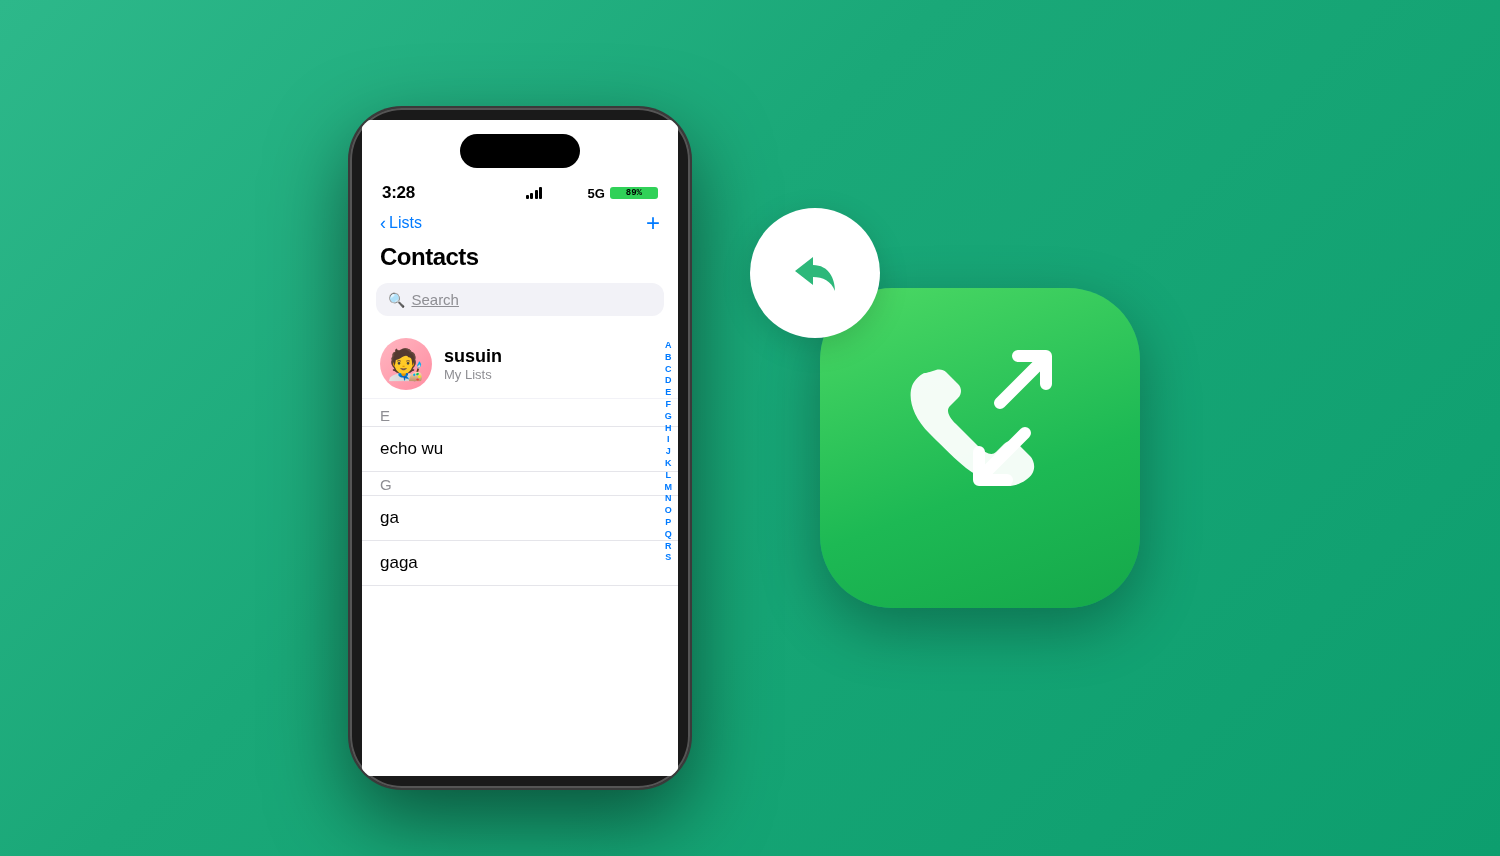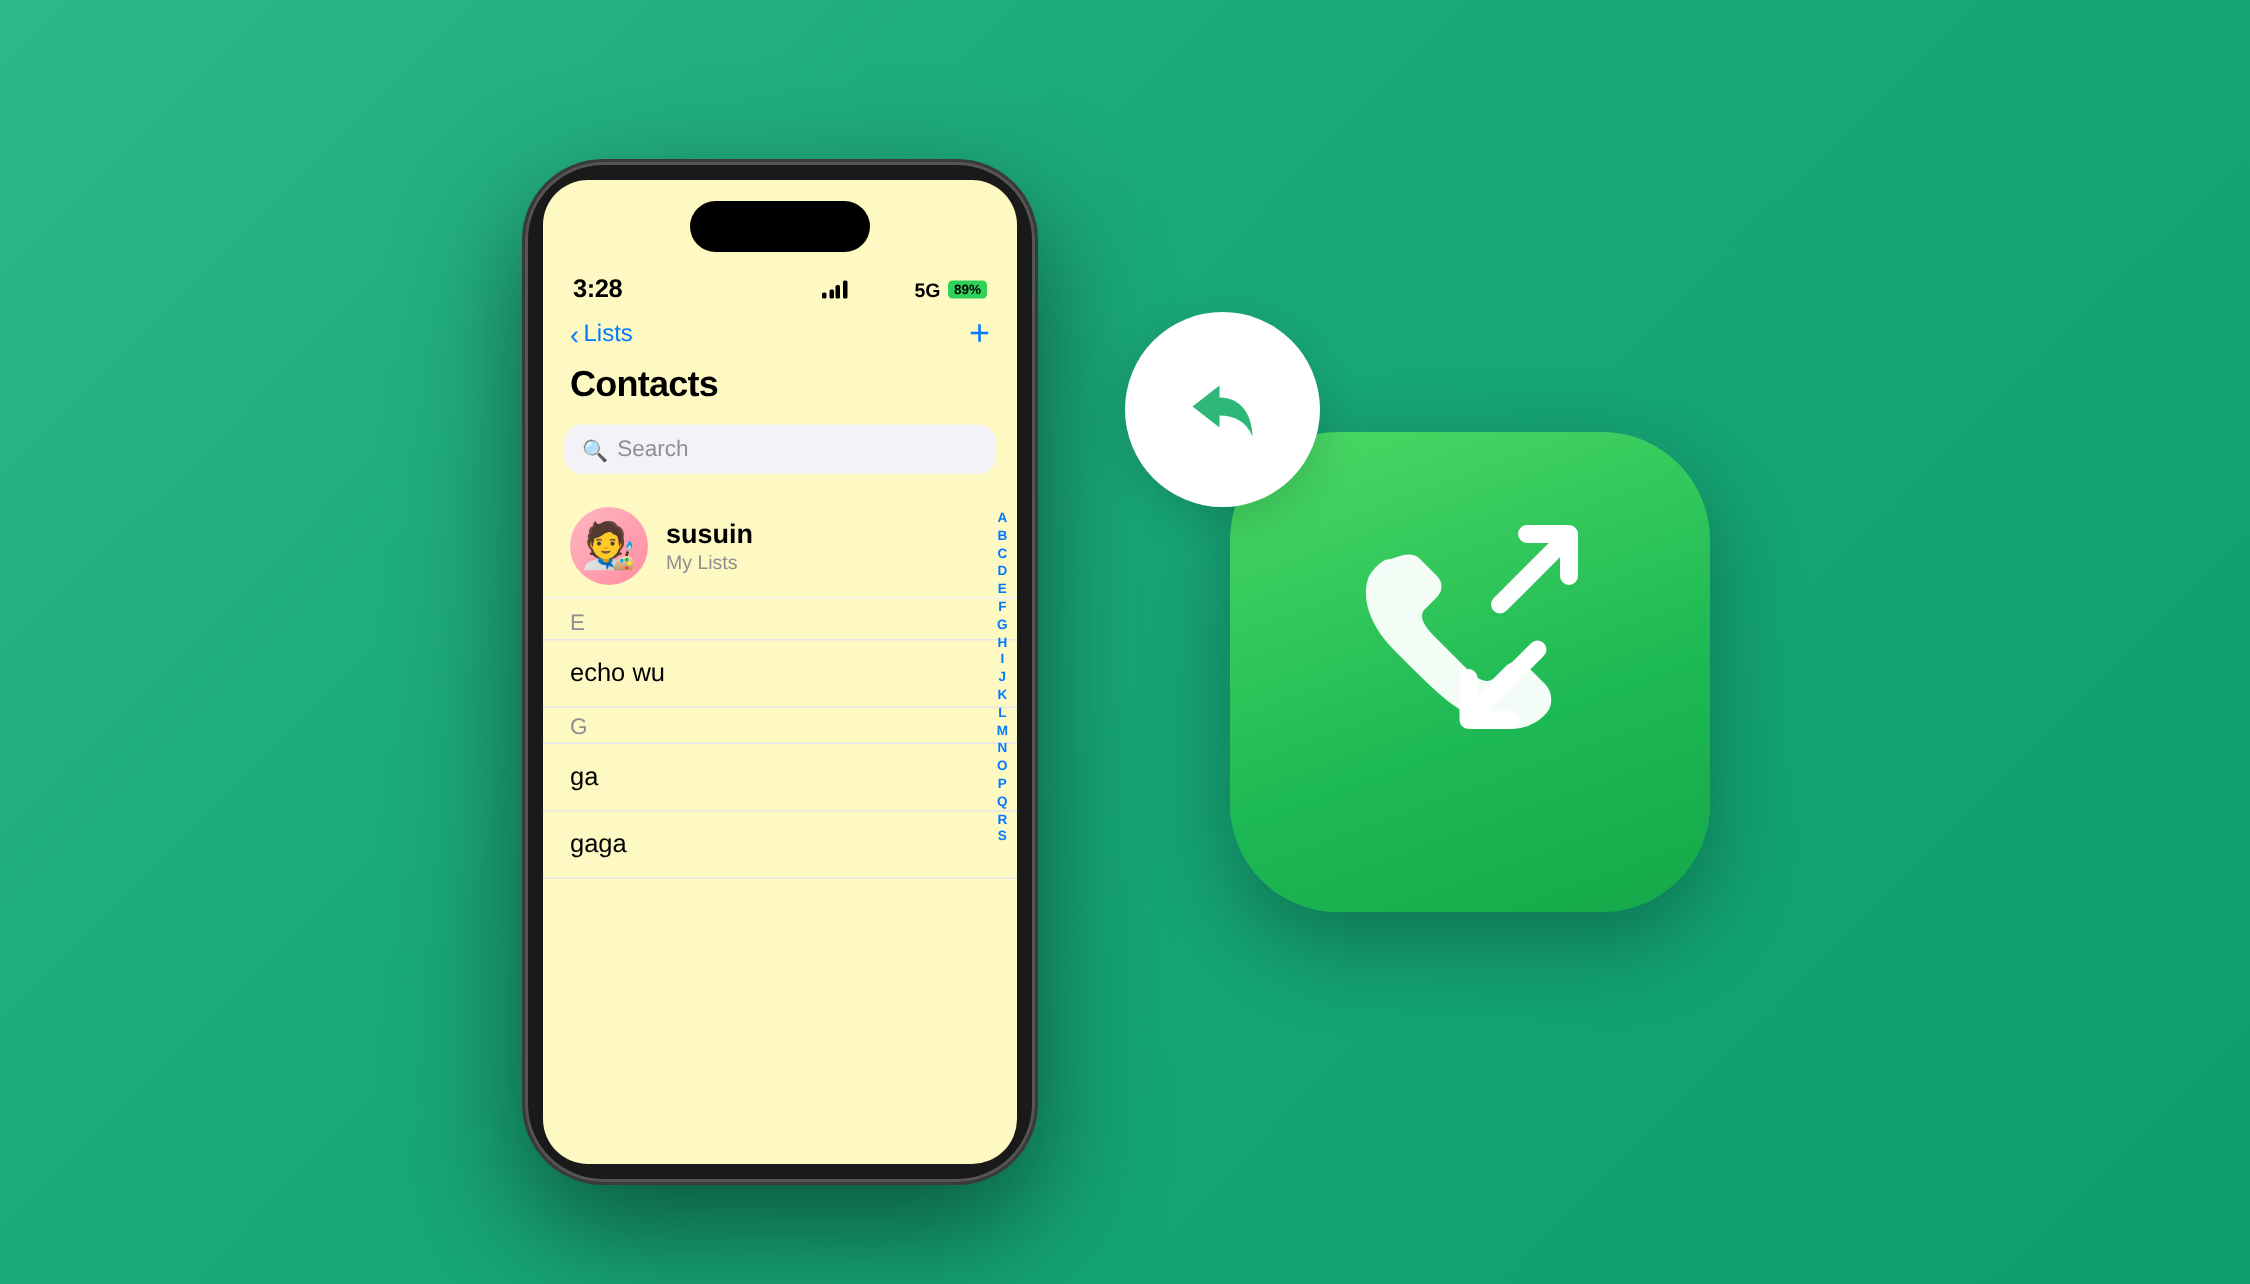--- a/index.html
+++ b/index.html
@@ -44,22 +44,22 @@
         inset 0 0 0 2px #555;
       overflow: hidden;
     }
 
     .phone-screen {
       position: absolute;
       top: 12px;
       left: 12px;
       right: 12px;
       bottom: 12px;
-      background: #fef9c3;
-      border-radius: 30px;
+      background: #ffffff;
+      border-radius: 8px;
       overflow: hidden;
     }
 
     
     .dynamic-island {
       position: absolute;
       top: 14px;
       left: 50%;
       transform: translateX(-50%);
       width: 120px;
@@ -114,22 +114,23 @@
       font-weight: 700;
       color: #000;
       margin-left: 40px;
     }
 
     .battery-badge {
       background: #30d158;
       color: #000;
       font-size: 9px;
       font-weight: 700;
-      padding: 1px 4px;
+      padding: 1px 16px;
       border-radius: 3px;
+      font-family: Liberation Mono, monospace;
     }
 
     
     .nav-bar {
       display: flex;
       align-items: center;
       justify-content: space-between;
       padding: 4px 18px 6px;
     }
 
@@ -178,20 +179,21 @@
     }
 
     .search-icon-glyph {
       color: #8e8e93;
       font-size: 14px;
     }
 
     .search-placeholder {
       color: #8e8e93;
       font-size: 15px;
+      text-decoration: underline;
     }
 
     
     .contact-list {
       padding: 0;
     }
 
     .my-card-row {
       display: flex;
       align-items: center;

